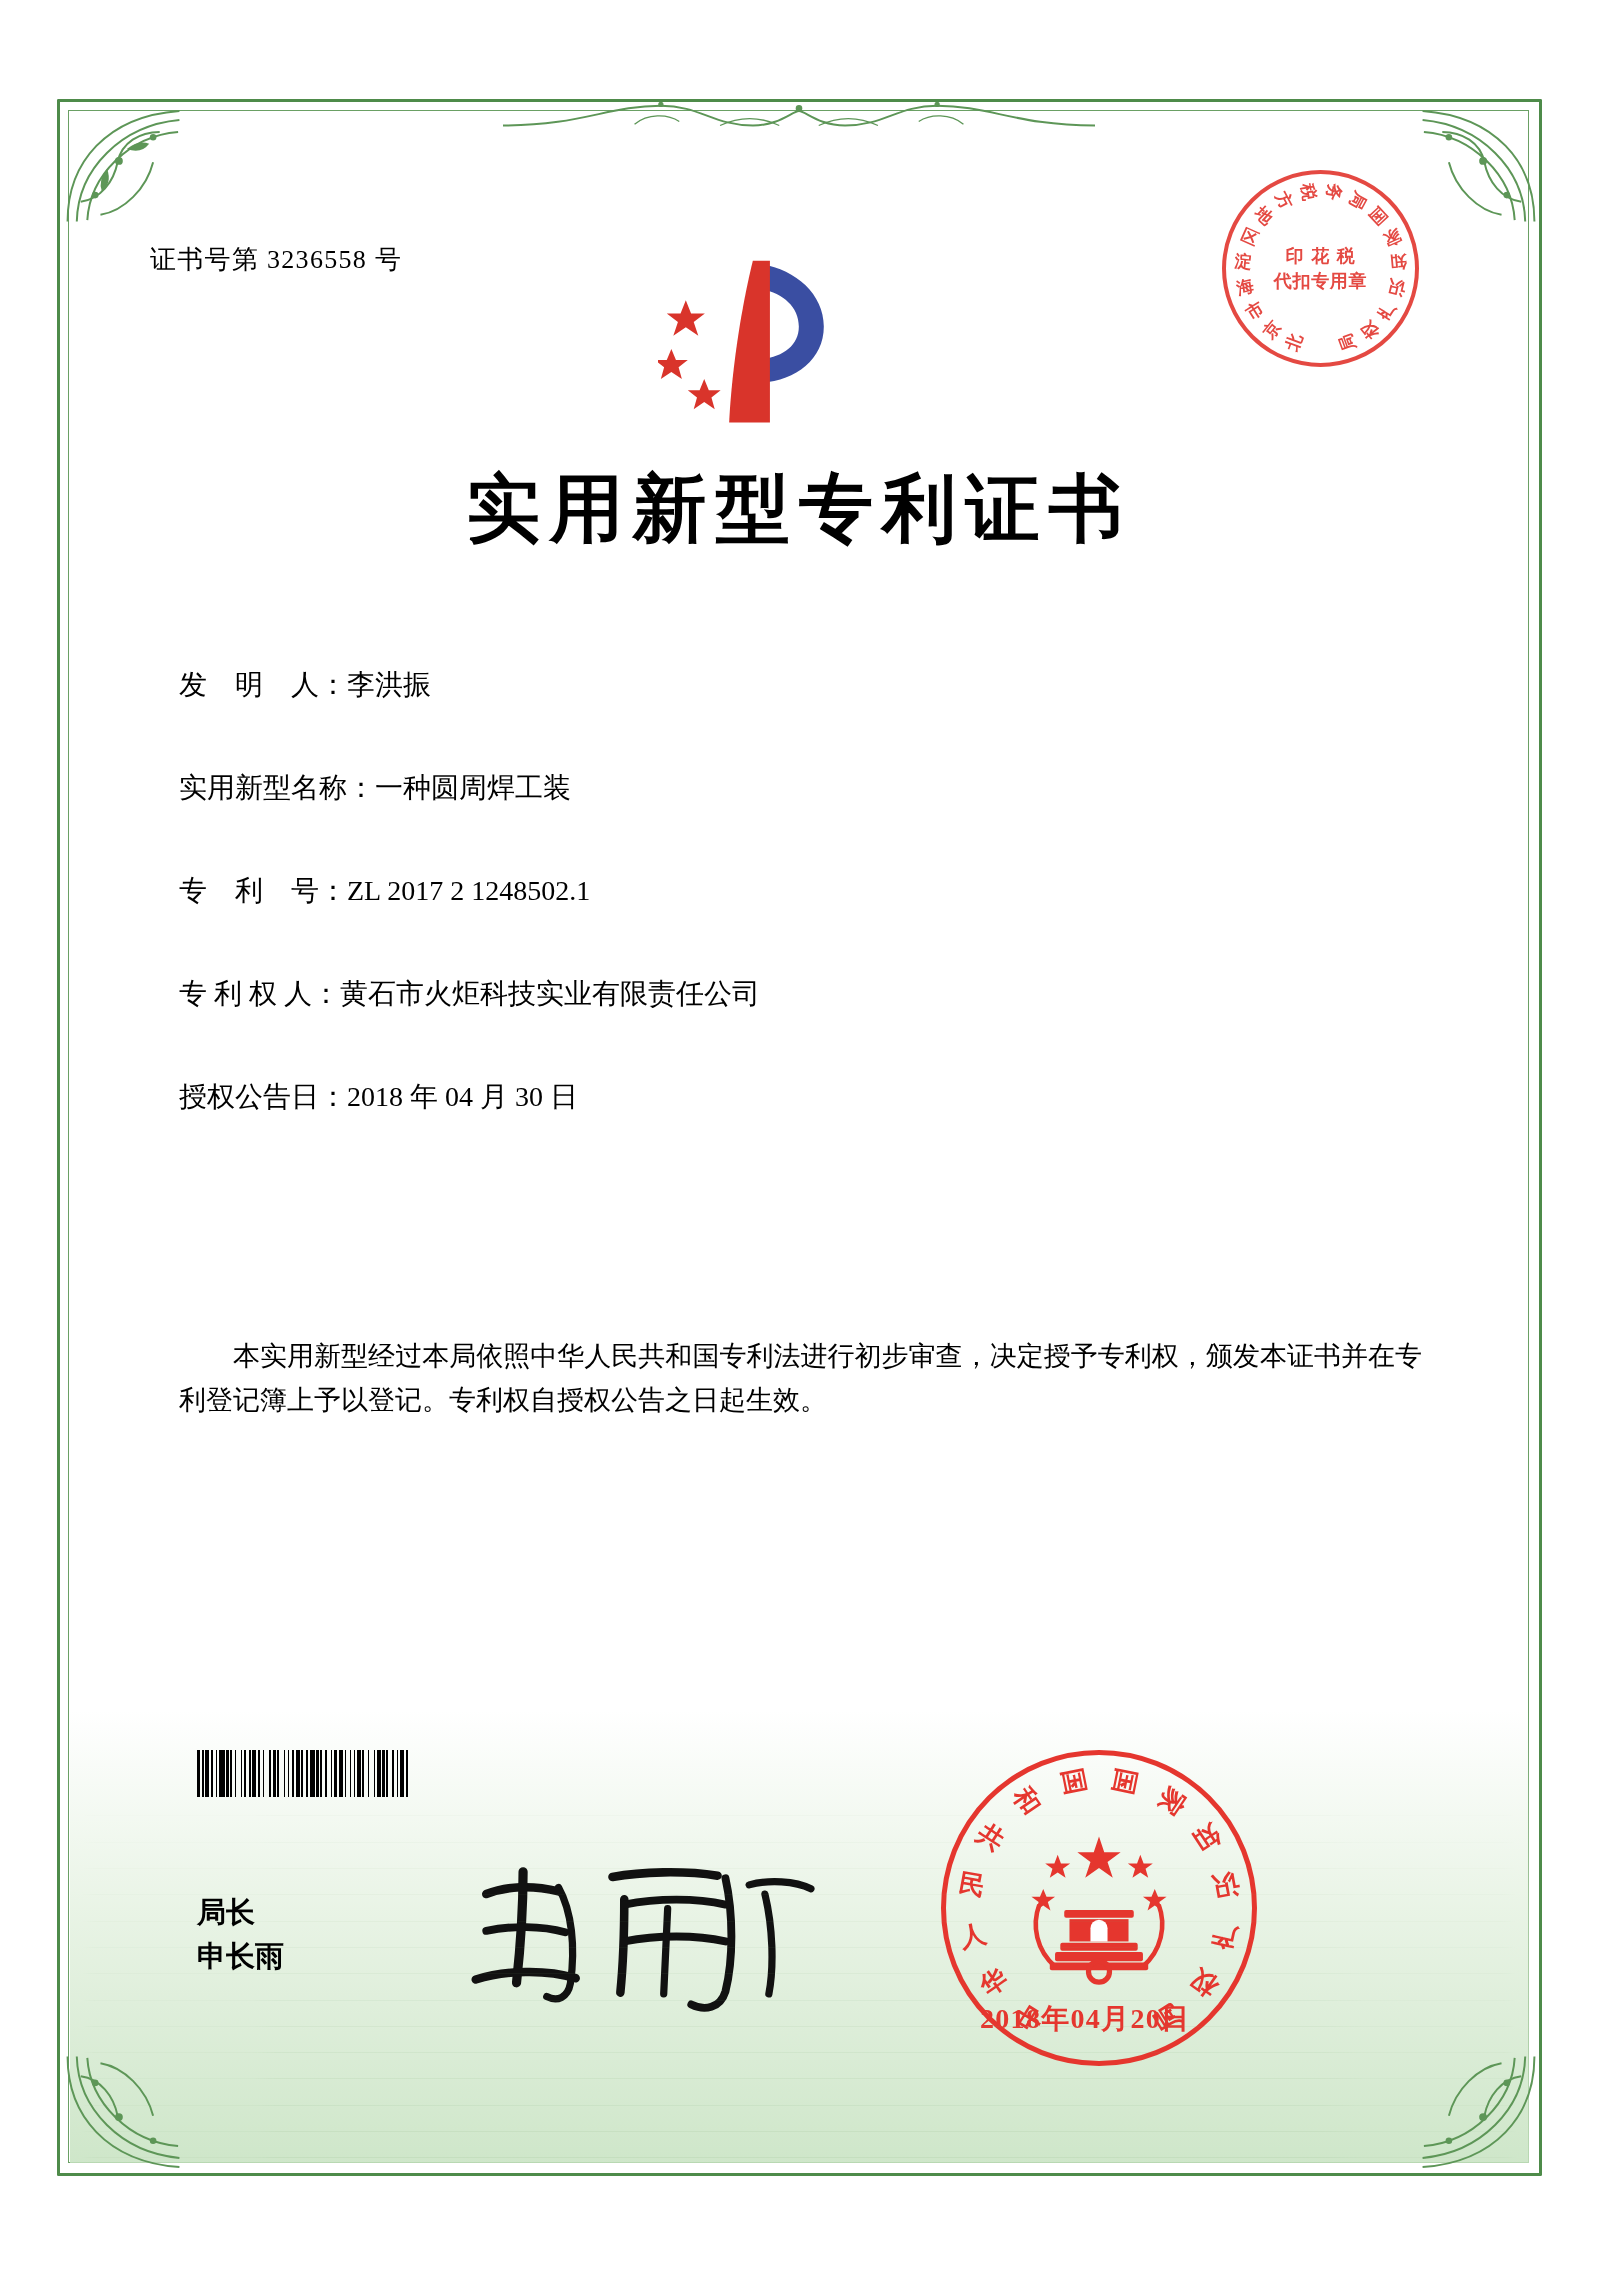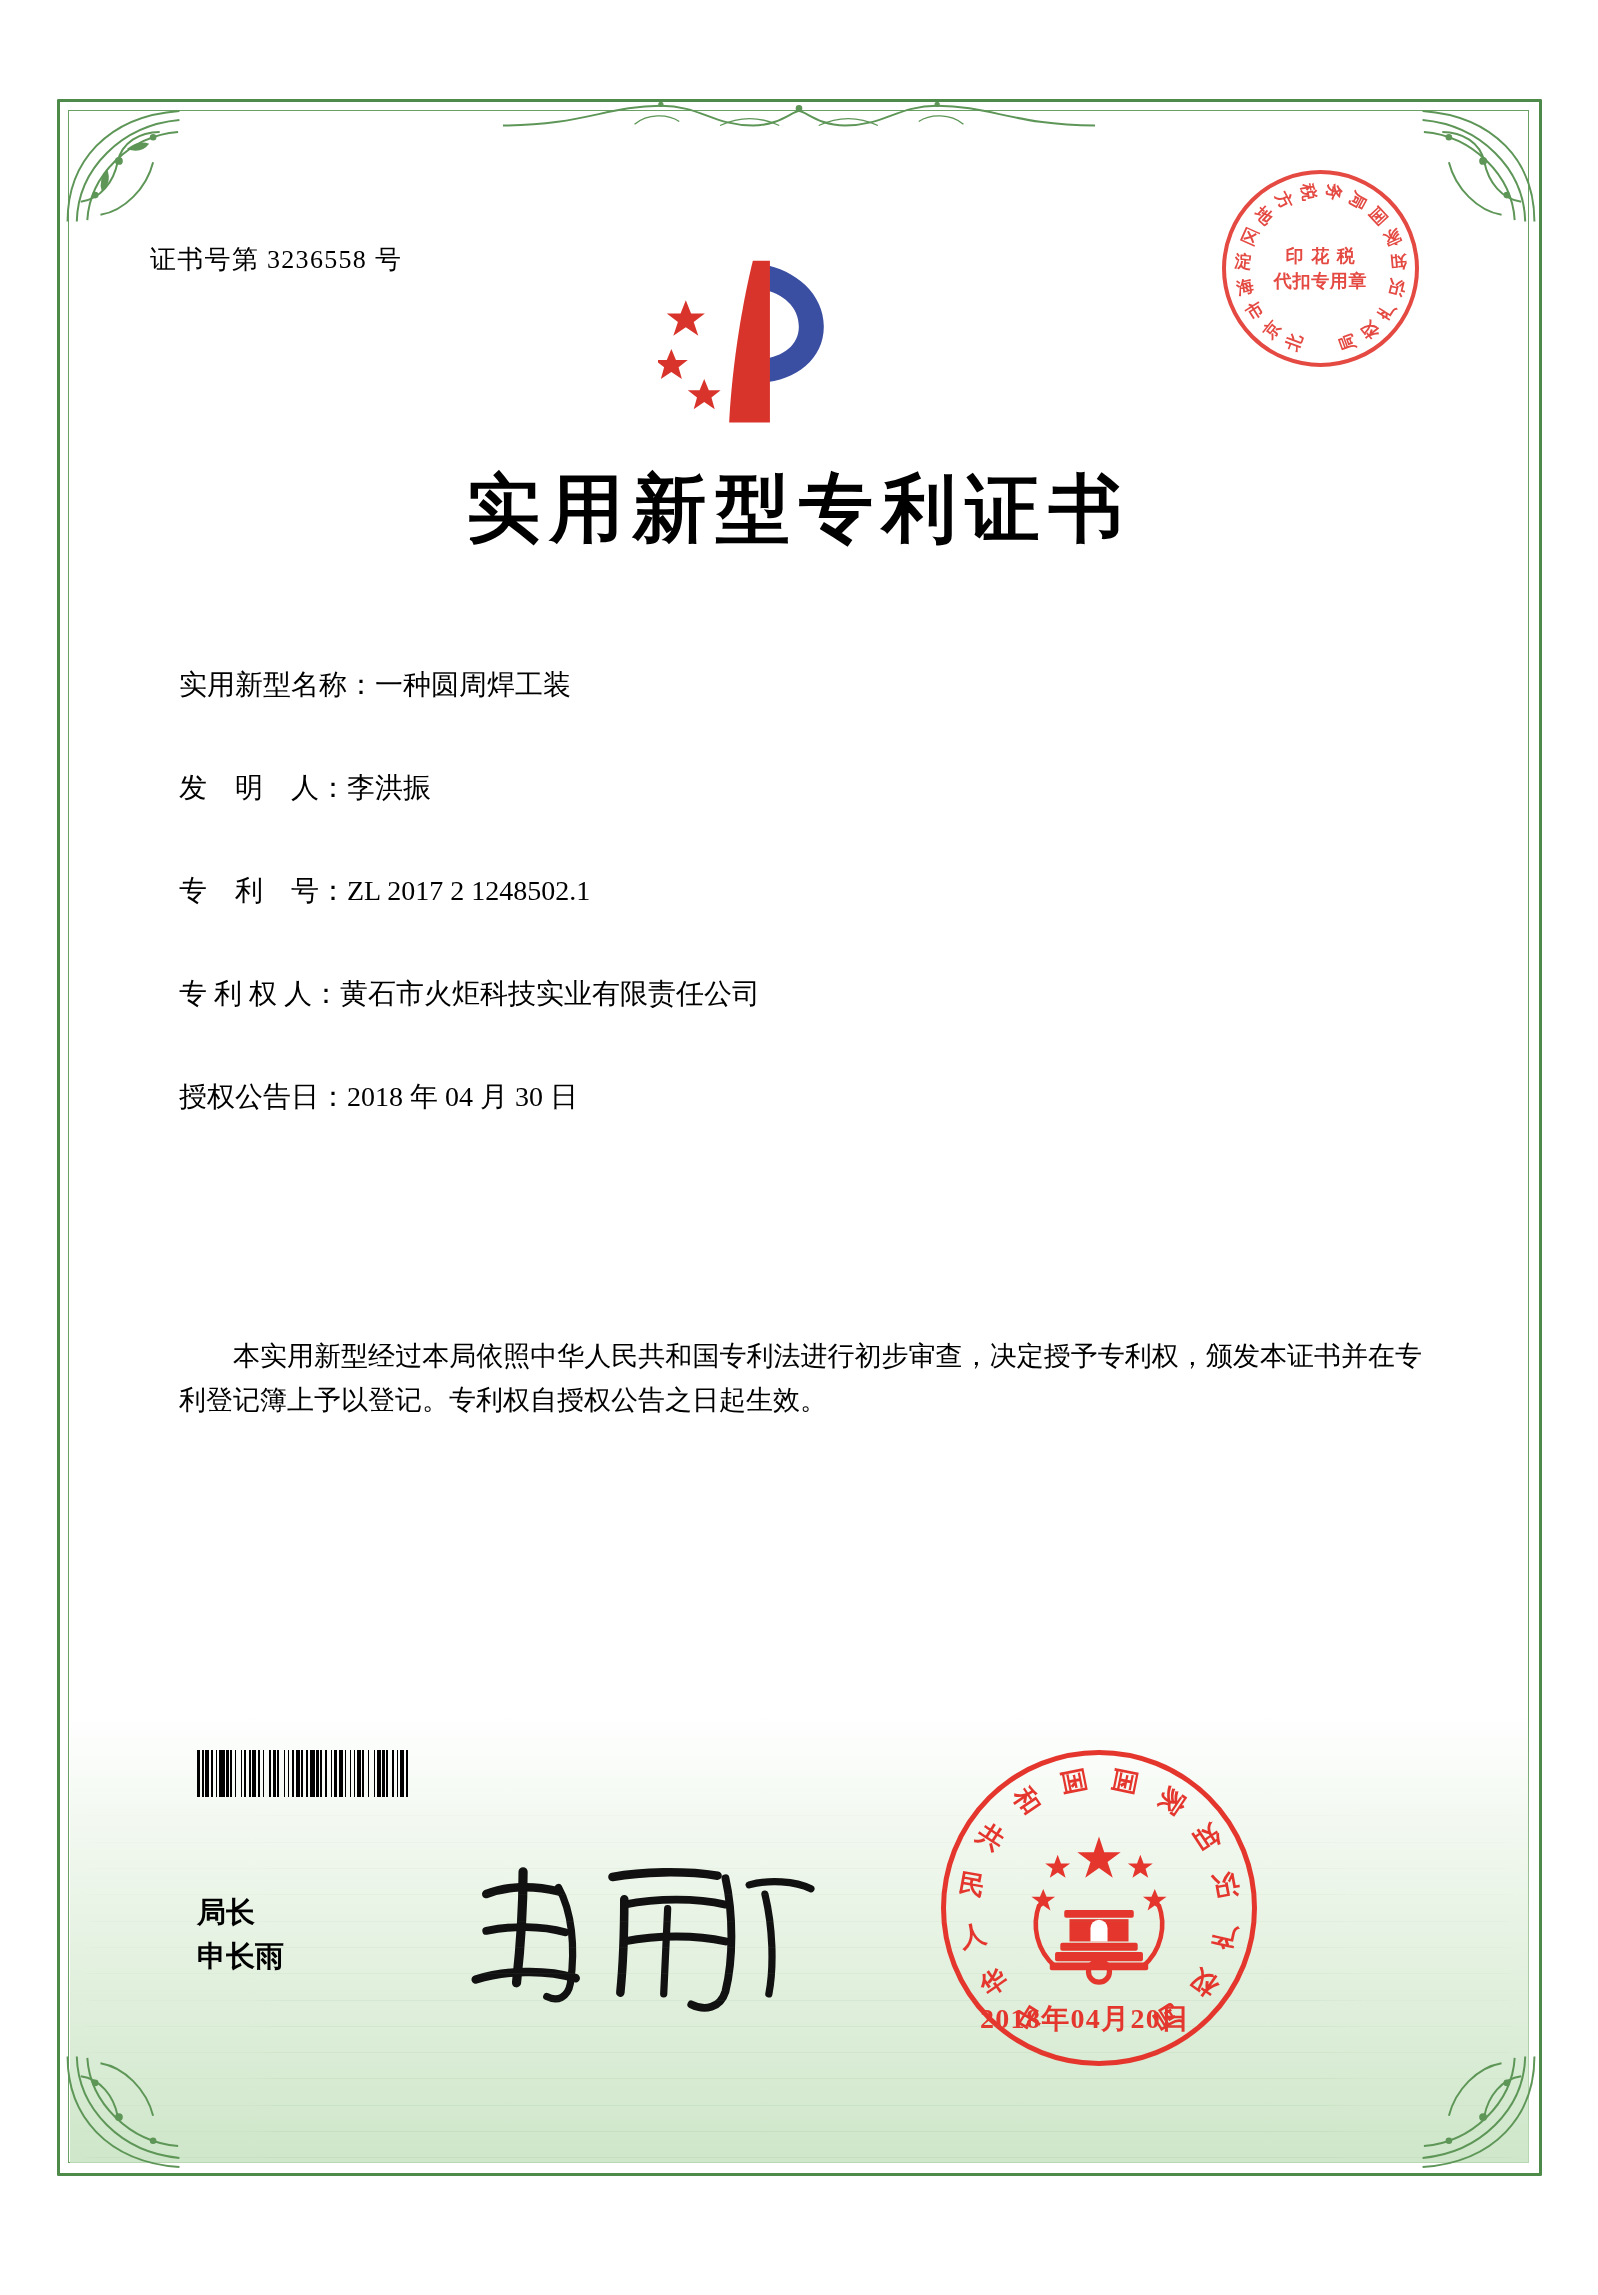--- a/index.html
+++ b/index.html
@@ -380,22 +380,22 @@
       </div>
     <div class="center-text">
       <div>印 花 税</div>
       <div>代扣专用章</div>
     </div>
   </div>
 
   <div class="title">实用新型专利证书</div>
 
   <div class="fields" id="fields">
+      <div class="field-row"><span class="field-label">发　明　人：</span><span class="field-value">李洪振</span></div>
       <div class="field-row"><span class="field-label">实用新型名称：</span><span class="field-value">一种圆周焊工装</span></div>
-      <div class="field-row"><span class="field-label">发　明　人：</span><span class="field-value">李洪振</span></div>
       <div class="field-row"><span class="field-label">专　利　号：</span><span class="field-value">ZL 2017 2 1248502.1</span></div>
       <div class="field-row"><span class="field-label">专 利 权 人：</span><span class="field-value">黄石市火炬科技实业有限责任公司</span></div>
       <div class="field-row"><span class="field-label">授权公告日：</span><span class="field-value">2018 年 04 月 30 日</span></div>
     </div>
 
   <div class="body-text" id="body-text">
       <p>本实用新型经过本局依照中华人民共和国专利法进行初步审查，决定授予专利权，颁发本证书并在专利登记簿上予以登记。专利权自授权公告之日起生效。</p>
     </div>
 
   <div class="barcode" id="barcode">

